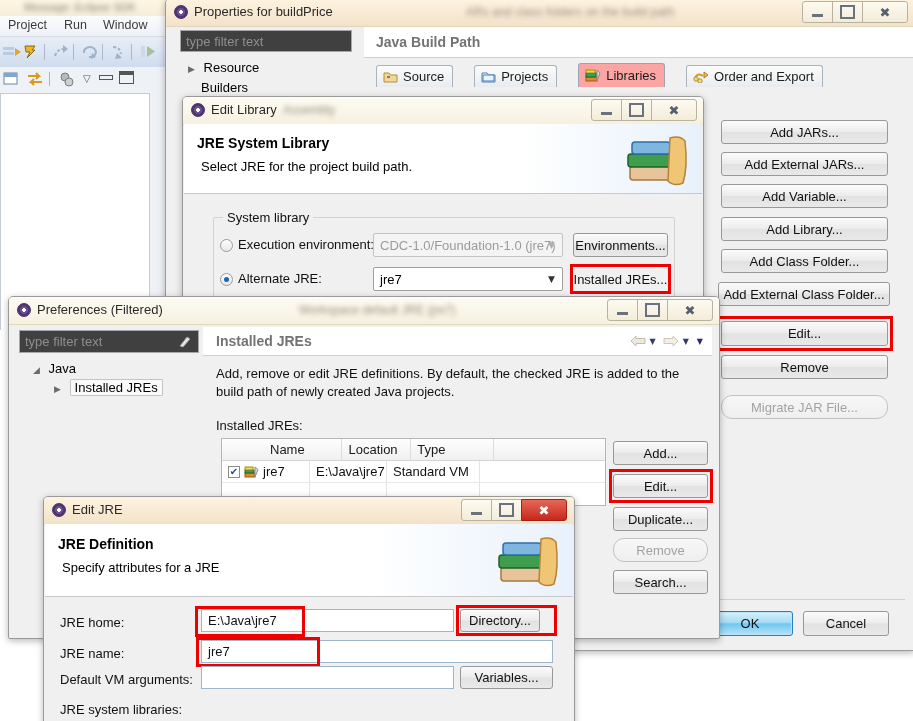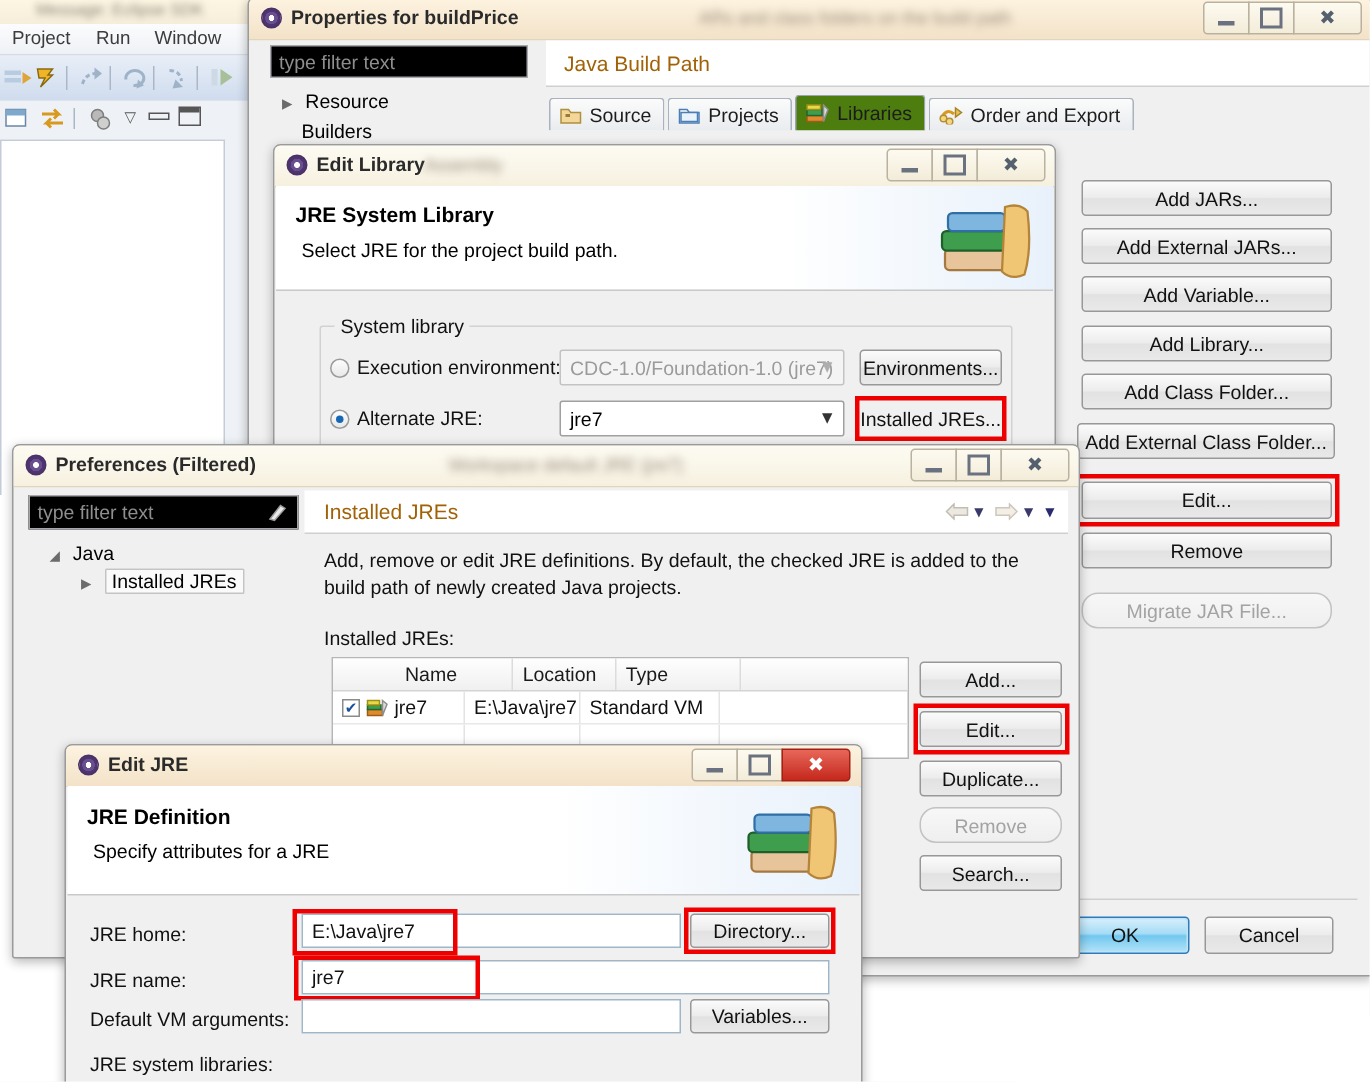--- a/index.html
+++ b/index.html
@@ -72,21 +72,21 @@
   }
   .win-ico .ring {
     position: absolute; left: 1px; top: 1px; width: 14px; height: 14px;
     border-radius: 50%;
     background: radial-gradient(circle at 50% 50%, #fff 0 22%, #6a4e8f 24% 48%, #4d3570 50% 100%);
     border: 1px solid #4a3168;
     box-sizing: border-box;
   }
   .win-caption {
     position: absolute; left: 28px; top: 5px;
-    font-size: 13px; color: #2a2a2a; white-space: nowrap; font-weight: bold;
+    font-size: 13px; color: #2a2a2a; white-space: nowrap;
   }
   .win-caption-blur {
     position: absolute; top: 6px; font-size: 12px; color: #9b8e7d;
     filter: blur(2.7px); white-space: nowrap;
   }
   .wbtns { position: absolute; top: 2px; display: flex; }
   .wbtn {
     width: 29px; height: 20px; margin-left: -1px;
     border: 1px solid #b9b2a0;
     background: linear-gradient(#fdfaf0, #f3ecd9);
@@ -102,44 +102,44 @@
     border-color: #a32014; color: #fff;
   }
   .wbtn .min-bar { width: 11px; height: 3px; background: #6a7280; margin-top: 6px; }
   .wbtn .max-box { width: 11px; height: 10px; border: 2px solid #6a7280; }
   .wbtn .xglyph { font-family: "DejaVu Sans", sans-serif; font-size: 13px; font-weight: 700; }
 
   
   .pagehead {
     background: #fff; border-bottom: 1px solid #cfcfcf;
   }
-  .pagehead-title { font-weight: normal; font-size: 14px; color: #a16207; }
+  .pagehead-title { font-weight: bold; font-size: 14px; color: #737373; }
   .filterbox {
-    position: absolute; background: #000000; border: 1px solid #a7a6aa;
+    position: absolute; background: #404040; border: 1px solid #a7a6aa;
     color: #8e8e8e; font-size: 13px;
     display: flex; align-items: center; padding-left: 5px; box-sizing: border-box;
   }
   .tree-item { position: absolute; font-size: 13px; color: #000; white-space: nowrap; }
   .tree-arrow { color: #6b6b6b; font-size: 9px; }
   .tree-sel {
     border: 1px solid #c4c4c4; background: #fafafa;
     padding: 0 4px; border-radius: 1px;
   }
 
   
   .tabrow { position: absolute; display: flex; align-items: flex-end; }
   .tab {
     height: 22px; padding: 0 8px 0 6px; margin-right: 2px;
     border: 1px solid #a9b3bf; border-bottom: none;
     border-radius: 3px 3px 0 0;
     background: linear-gradient(#fbfbfb, #e9ecef);
     display: flex; align-items: center; gap: 5px;
     font-size: 13px; color: #1c1c1c; box-sizing: border-box;
   }
-  .tab.active { background: #4d7c0f; height: 24px; border-color: #9aa5b2; }
+  .tab.active { background: #fca5a5; height: 24px; border-color: #9aa5b2; }
 
   
   .btn {
     position: absolute;
     border: 1px solid #989898; border-radius: 3px;
     background: linear-gradient(#fbfbfb, #ececec 48%, #e2e2e2 52%, #e9e9e9);
     font-size: 13px; color: #111;
     display: flex; align-items: center; justify-content: center;
     box-sizing: border-box; white-space: nowrap;
   }
@@ -339,21 +339,21 @@
       <span style="margin-left:5px;">Resource</span>
     </div>
     <div class="tree-item" style="left:35px; top:81px;">
       <span>Builders</span>
     </div>
 
     <div class="pagehead" style="position:absolute; left:198px; top:28px; width:549px; height:30px;">
       <div class="pagehead-title" style="position:absolute; left:12px; top:7px;">Java Build Path</div>
     </div>
 
-    <div class="tabrow" style="left:200px; top:64px;">
+    <div class="tabrow" style="left:210px; top:64px;gap:19px;">
       <div class="tab">
         <svg width="15" height="13">
             <path d="M1 3 h5 l1.5 2 H14 v7 H1 z" fill="#f3d79a" stroke="#b08f3e"></path>
             <path d="M4 6 h3 v2 h-3z" fill="#9c7a2e"></path>
           </svg>
         <span>Source</span>
       </div>
       <div class="tab">
         <svg width="15" height="13">
             <path d="M1 3 h5 l1.5 2 H14 v7 H1 z" fill="#ffffff" stroke="#4a7fb5"></path>
@@ -610,21 +610,21 @@
         <rect x="8" y="13" width="38" height="12" rx="3" fill="#7fb6e0" stroke="#2f6fa5" stroke-width="1.5"></rect>
         <path d="M46 9 q10-3 15 3 q3 26 -2 42 q-9 4 -15 -2 z" fill="#f0c574" stroke="#b4843a" stroke-width="1.5"></path>
       </svg>
     </div>
 
     <div class="lbl" style="left:16px; top:118px;">JRE home:</div>
     <div class="textfield" style="left:157px; top:112px; width:253px; height:23px;">
       <span>E:\Java\jre7</span>
     </div>
 
-    <div class="btn" style="left:416px; top:112px; width:93px; height:23px;">
+    <div class="btn" style="left:416px; top:112px; width:80px; height:23px;">
       <span>Directory...</span>
     </div>
     <div class="hl" style="left:412px; top:108px; width:101px; height:31px;"></div>
 
     <div class="lbl" style="left:16px; top:149px;">JRE name:</div>
     <div class="textfield" style="left:157px; top:143px; width:352px; height:23px;">
       <span>jre7</span>
     </div>
     <div class="hl" style="left:152px; top:140px; width:124px; height:30px;"></div>
 

